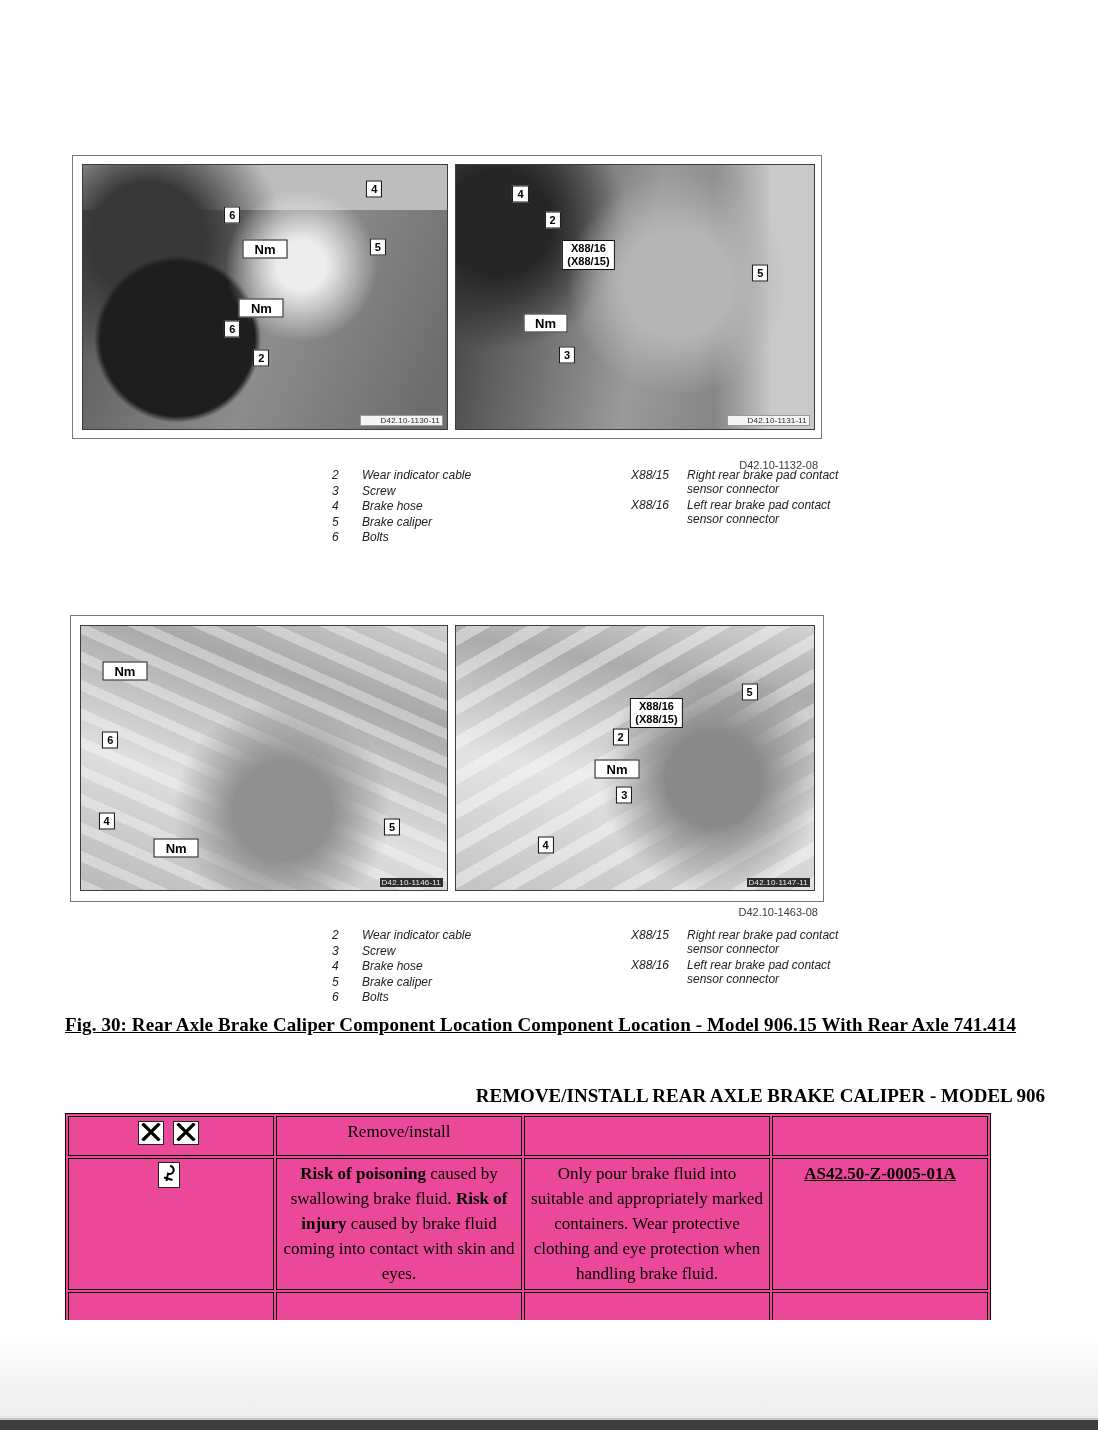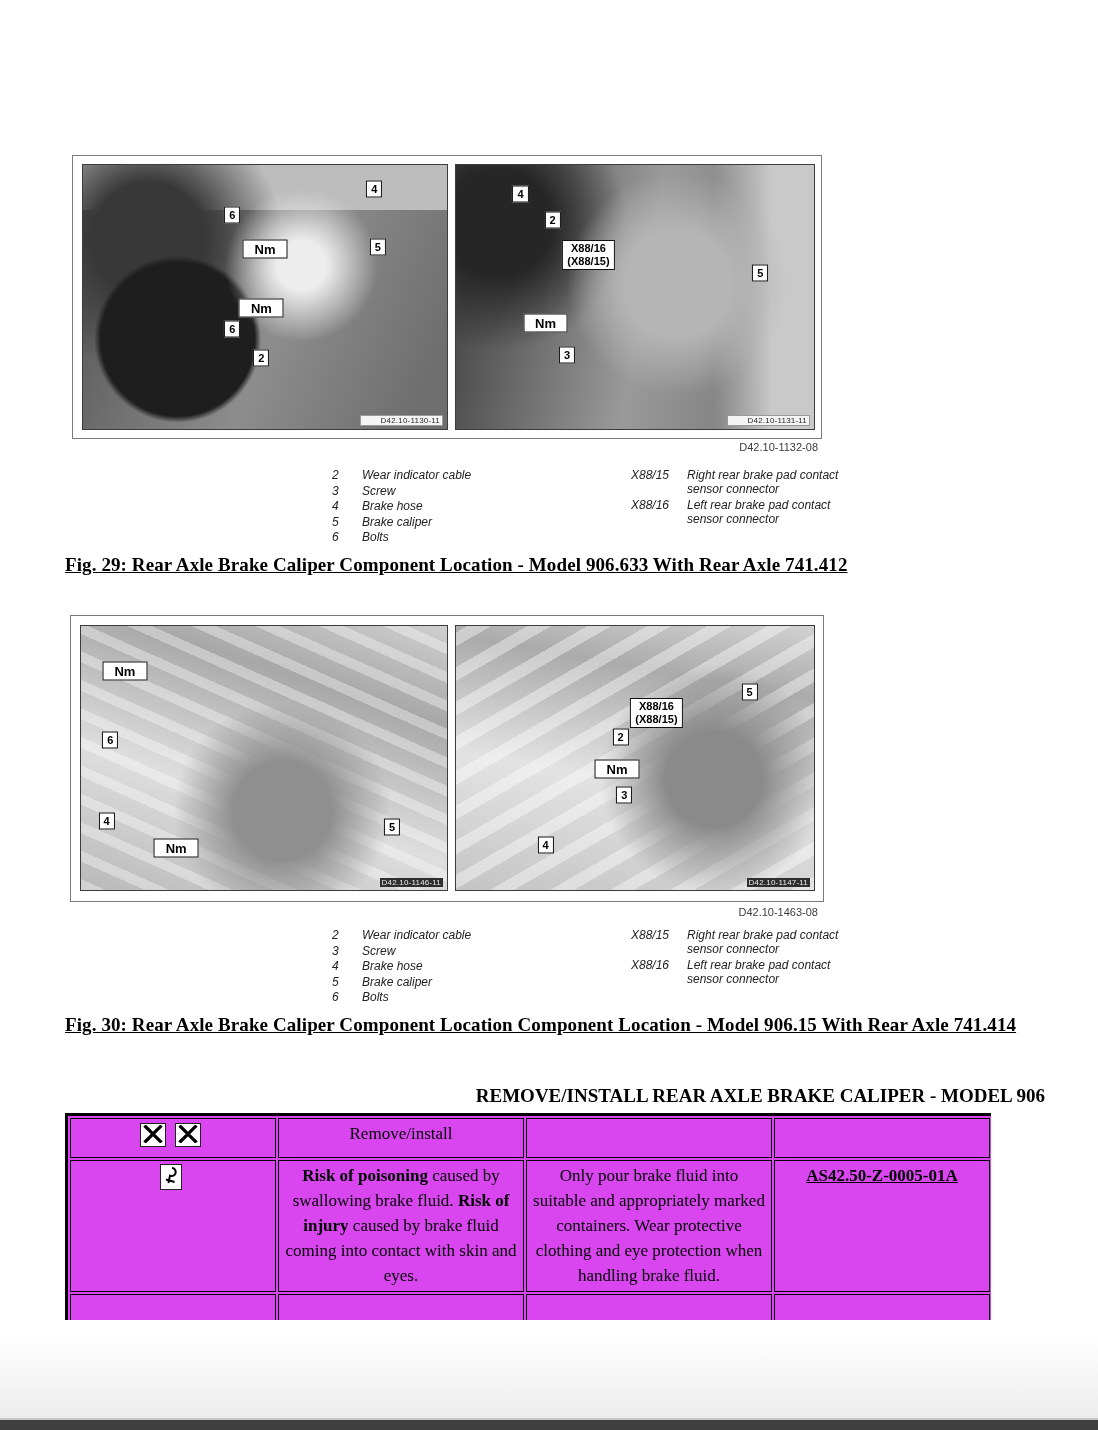--- a/index.html
+++ b/index.html
@@ -52,22 +52,22 @@
   .lrow.conn .lkey{width:56px;}
   .lrow.conn .lval{width:178px;}
 
   
   .caption{position:absolute;margin:0;font:bold 19px "Liberation Serif",serif;
            text-decoration:underline;line-height:23px;letter-spacing:.1px;}
   .sect-heading{position:absolute;margin:0;font:bold 19px "Liberation Serif",serif;line-height:22px;text-align:right;}
 
   
   .tbl-clip{position:absolute;left:65px;top:1113px;width:926px;height:207px;overflow:hidden;}
-  table.proc{border-collapse:separate;border-spacing:2px;border:3px solid #000000;
-             width:924px;table-layout:fixed;background:#d946ef;}
+  table.proc{border-collapse:separate;border-spacing:2px;border:1px solid #000000;
+             width:924px;table-layout:fixed;background:#ec4899;}
   table.proc td{border:1px solid #000;padding:2px 6px;vertical-align:top;
                 font:17px "Liberation Serif",serif;text-align:center;line-height:25px;}
   td.hdr{font-weight:bold;vertical-align:middle;height:34px;}
   td.icons-cell{text-align:left;vertical-align:middle;}
   td.icon-cell{text-align:left;}
   .icon-box{display:inline-block;width:24px;height:22px;border:1px solid #222;
             vertical-align:middle;margin-right:5px;background:#fff;}
   .icon-box svg{display:block;margin:1px auto 0;}
   .doc-link{font-weight:bold;text-decoration:underline;color:#000;cursor:pointer;}
 
@@ -99,21 +99,21 @@
         <div class="chip" style="left: 27%; top: 21%;">2</div>
         <div class="chip conn" style="left: 37%; top: 34%;">
           <div>X88/16</div>
           <div>(X88/15)</div>
         </div>
         <div class="chip" style="left: 85%; top: 41%;">5</div>
         <div class="chip nm" style="left: 25%; top: 60%;">Nm</div>
         <div class="chip" style="left: 31%; top: 72%;">3</div>
       </div>
   </div>
-  <div class="fig-code" style="left:598px;top:441px;">D42.10-1132-08</div>
+  <div class="fig-code" style="left:598px;top:459px;">D42.10-1132-08</div>
 
   <div class="legend" style="left:332px;top:468px;">
       <div class="lcol-items">
         <div class="lrow">
           <span class="lkey">2</span>
           <span class="lval">Wear indicator cable</span>
         </div>
         <div class="lrow">
           <span class="lkey">3</span>
           <span class="lval">Screw</span>
@@ -136,21 +136,20 @@
           <span class="lkey">X88/15</span>
           <span class="lval">Right rear brake pad contact sensor connector</span>
         </div>
         <div class="lrow conn">
           <span class="lkey">X88/16</span>
           <span class="lval">Left rear brake pad contact sensor connector</span>
         </div>
       </div>
     </div>
 
-  <h2 class="caption" style="left:65px;top:553px;width:965px;">Fig. 29: Rear Axle Brake Caliper Component Location - Model 906.633 With Rear Axle 741.412</h2>
 
   <div class="fig-frame" style="left:70px;top:615px;width:752px;height:285px;">
     <div class="photo photo-cad-l" style="left:9px;top:9px;width:366px;height:264px;">
       <span class="photo-code code-dark">D42.10-1146-11</span>
     <div class="chip nm" style="left: 12%; top: 17%;">Nm</div>
         <div class="chip" style="left: 8%; top: 43%;">6</div>
         <div class="chip" style="left: 7%; top: 74%;">4</div>
         <div class="chip nm" style="left: 26%; top: 84%;">Nm</div>
         <div class="chip" style="left: 85%; top: 76%;">5</div>
       </div>

